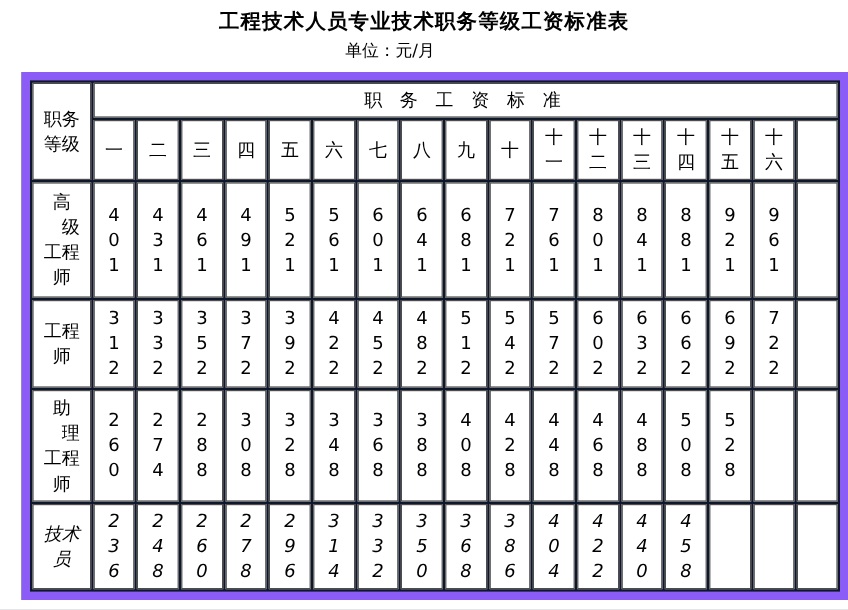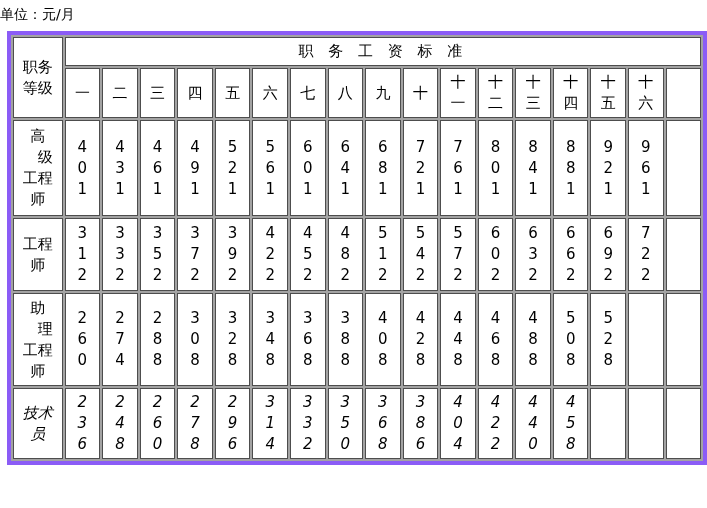--- a/index.html
+++ b/index.html
@@ -15,51 +15,52 @@
     padding-top: 7px;
     text-align: center;
     font-size: 17px;
     font-weight: bold;
     letter-spacing: 1px;
     line-height: 22px;
   }
   .unit {
     margin-top: 5px;
     margin-bottom: 7px;
-    text-align: left;
+    text-align: center;
     padding-right: 57px;
     font-size: 14px;
     line-height: 19px;
   }
   table.salary {
-    margin-left: 7px;
+    margin-left: 18px;
     border-collapse: separate;
     border-spacing: 2px;
-    border: 4px solid #8b5cf6;
+    border: 7px solid #8b5cf6;
     table-layout: fixed;
-    background: #a3a3a3;
+    background: #0f172a;
   }
   table.salary td {
     border: 1px solid #4d4d4d;
     text-align: center;
     vertical-align: middle;
     font-size: 15px;
     line-height: 21px;
     padding: 0;
     white-space: pre;
     overflow: hidden;
     background: #ffffff;
   }
   td.group-header { letter-spacing: 5px; }
   td.corner-header { line-height: 22px; }
 </style>
 </head>
 <body>
 
 <div class="page">
+  <div class="title">工程技术人员专业技术职务等级工资标准表</div>
   <div class="unit">单位：元/月</div>
   <table class="salary">
     <colgroup id="cols">
         <col style="width: 50px;">
         <col style="width: 36px;">
         <col style="width: 36px;">
         <col style="width: 36px;">
         <col style="width: 36px;">
         <col style="width: 36px;">
         <col style="width: 36px;">

